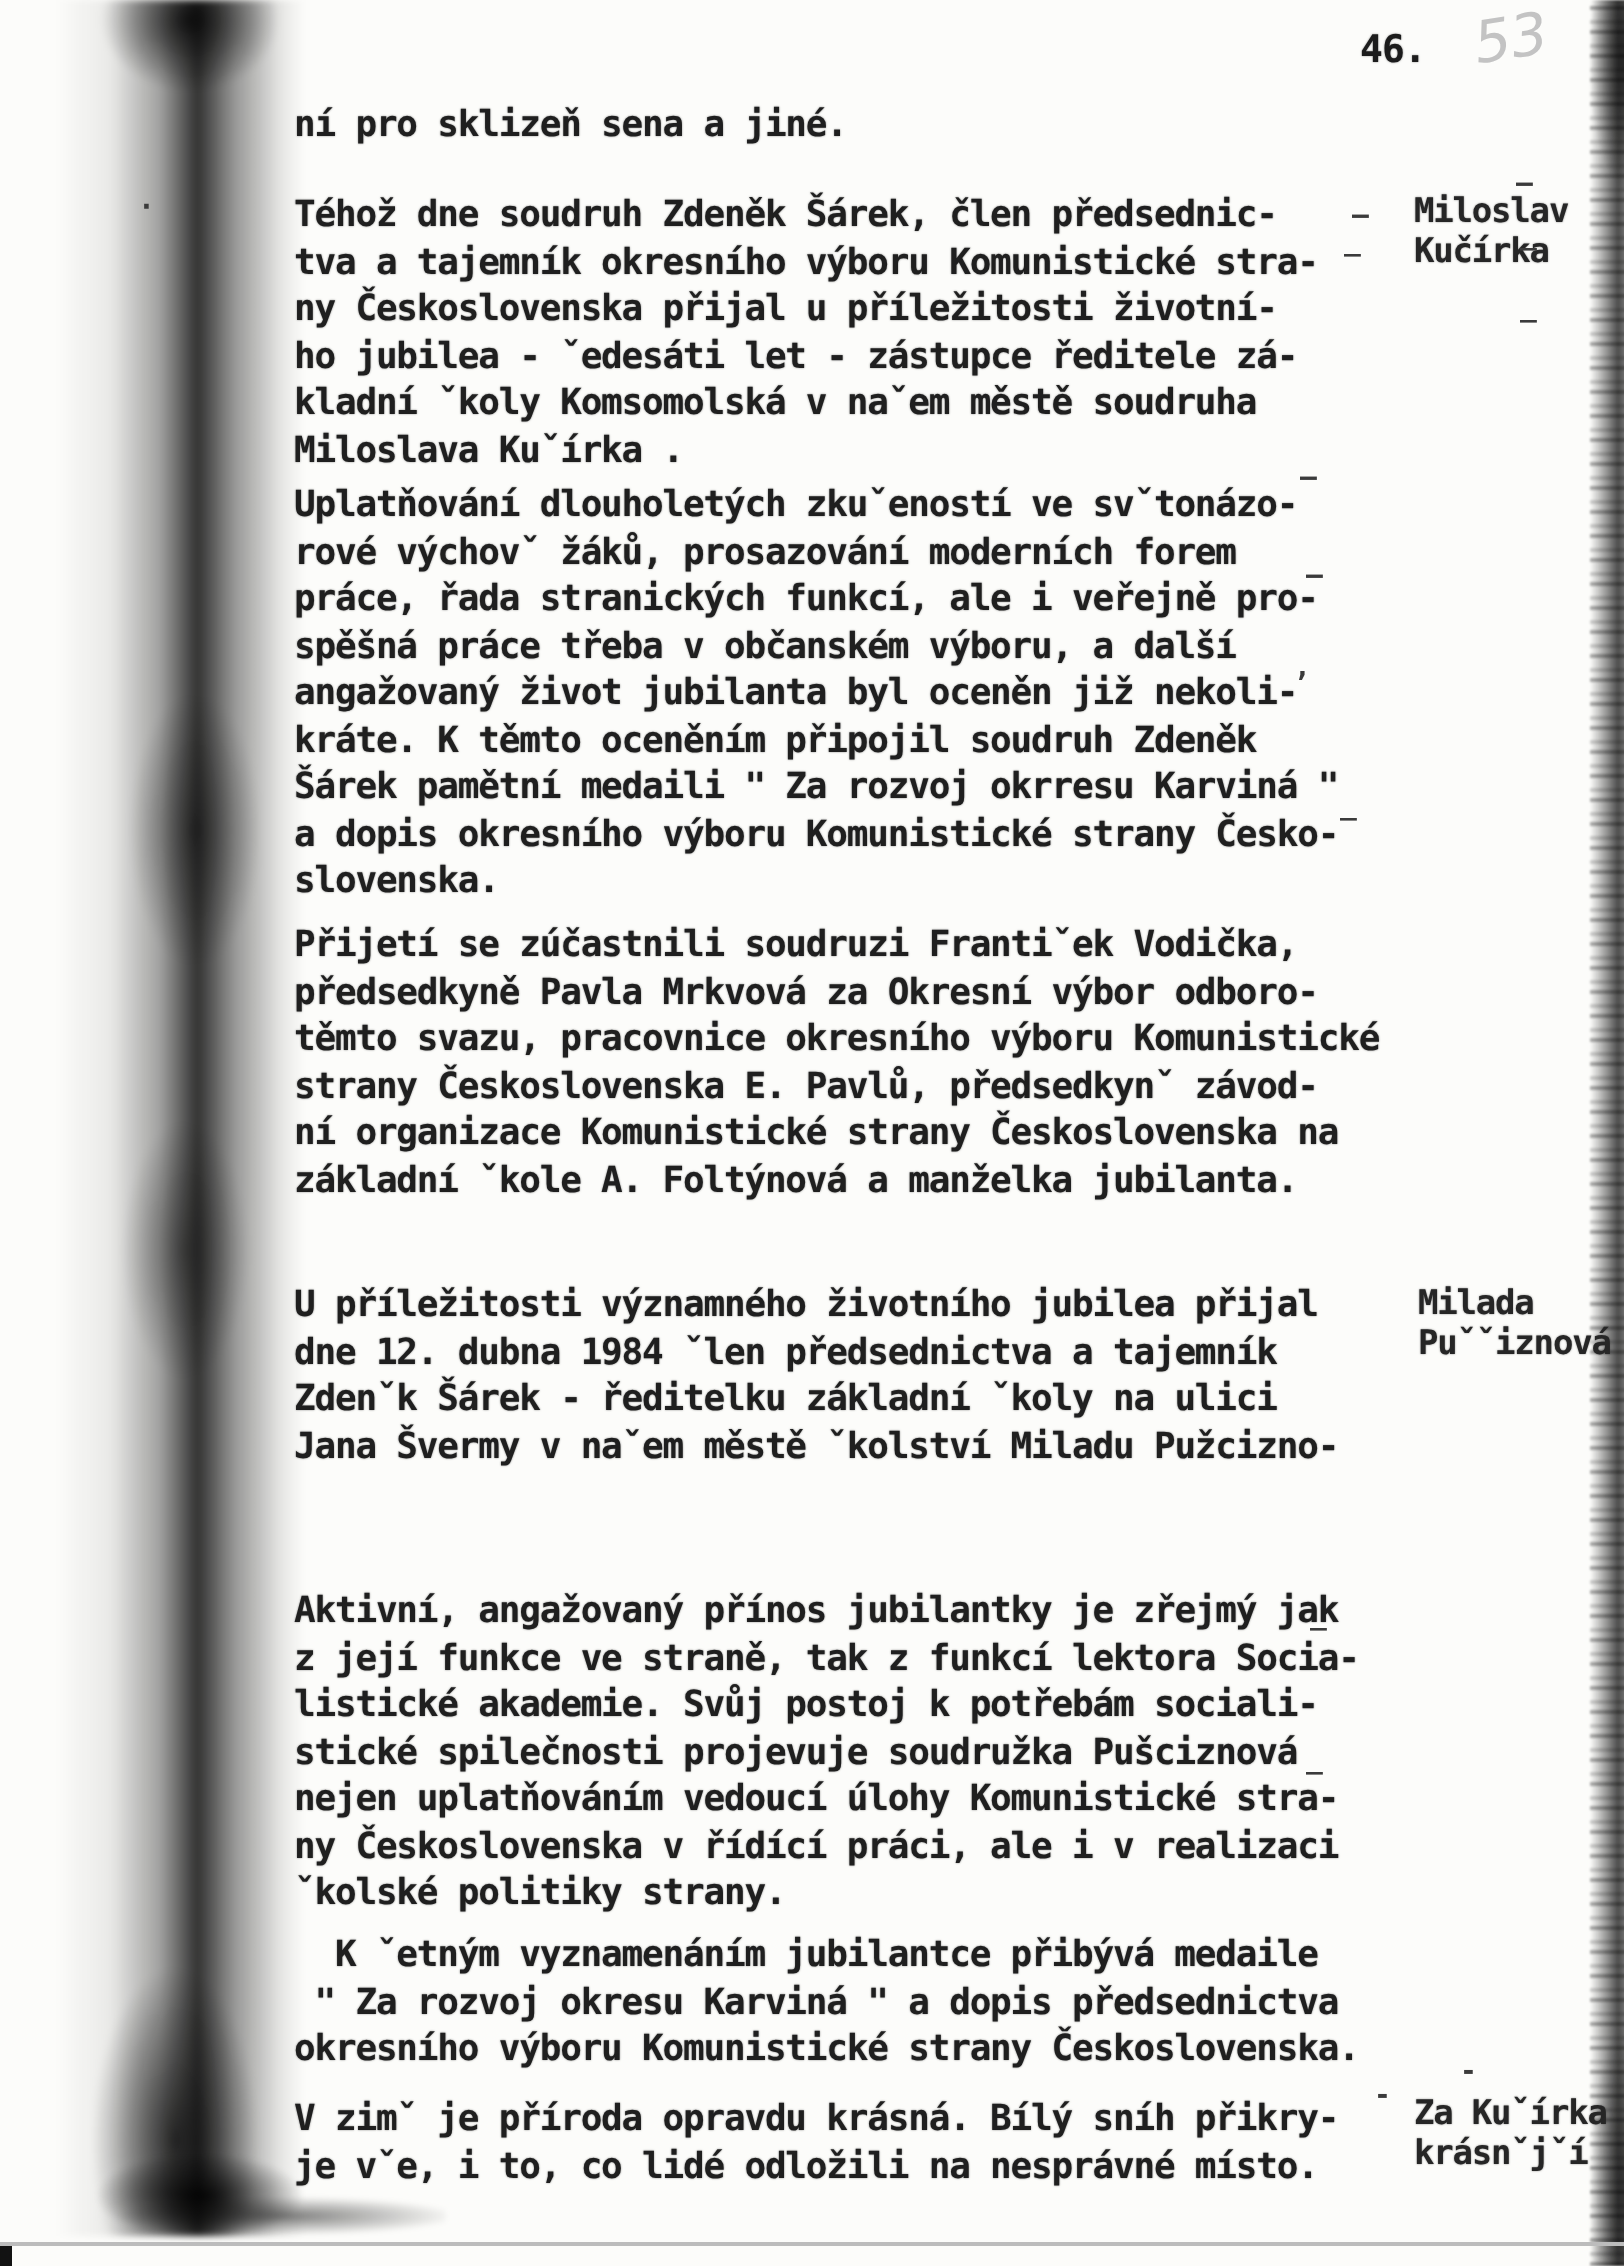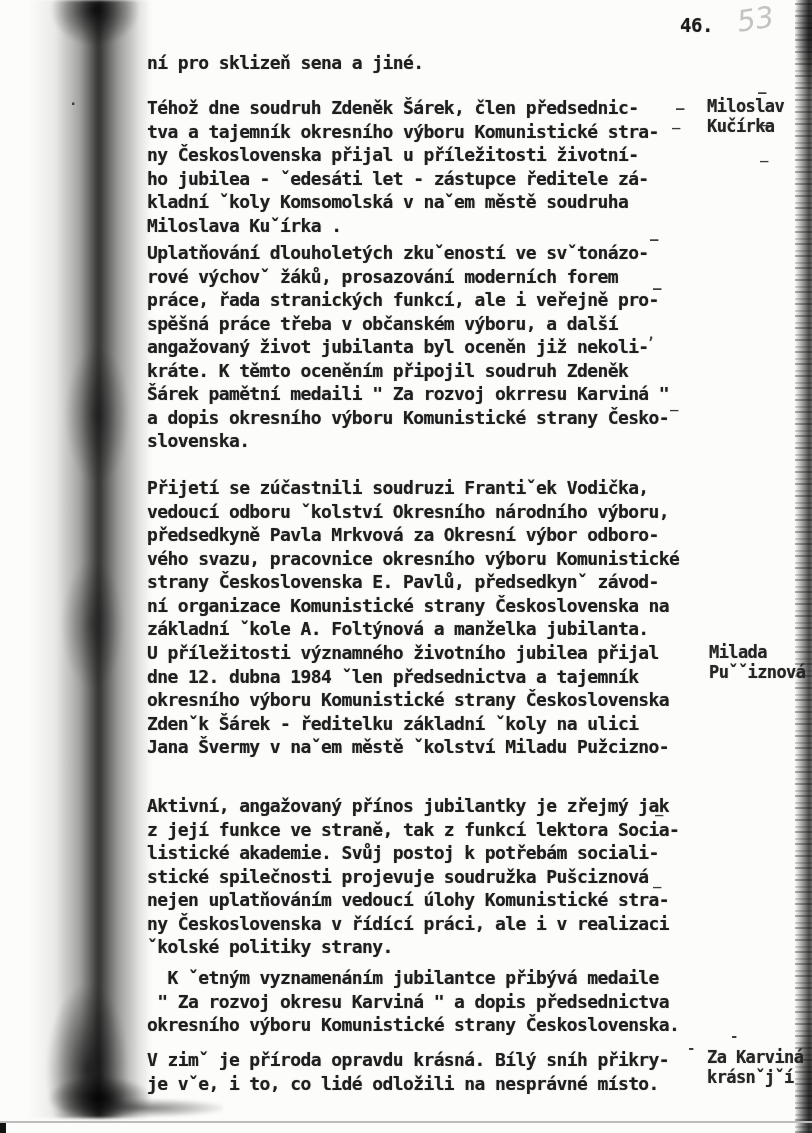--- a/index.html
+++ b/index.html
@@ -93,33 +93,31 @@
         <div class="tline">Uplatňování dlouholetých zkuˇeností ve svˇtonázo-</div>
         <div class="tline">rové výchovˇ žáků, prosazování moderních forem</div>
         <div class="tline">práce, řada stranických funkcí, ale i veřejně pro-</div>
         <div class="tline">spěšná práce třeba v občanském výboru, a další</div>
         <div class="tline">angažovaný život jubilanta byl oceněn již nekoli-</div>
         <div class="tline">kráte. K těmto oceněním připojil soudruh Zdeněk</div>
         <div class="tline">Šárek pamětní medaili " Za rozvoj okrresu Karviná "</div>
         <div class="tline">a dopis okresního výboru Komunistické strany Česko-</div>
         <div class="tline">slovenska.</div>
       </div>
-      <div class="paragraph" style="top: 476px;">
+      <div class="paragraph" style="top: 461px;">
         <div class="tline">Přijetí se zúčastnili soudruzi Frantiˇek Vodička,</div>
-        <div class="tline">vedoucí odboru ˇkolství Okresního národního výboru,</div>
         <div class="tline">předsedkyně Pavla Mrkvová za Okresní výbor odboro-</div>
-        <div class="tline">vého svazu, pracovnice okresního výboru Komunistické</div>
+        <div class="tline">těmto svazu, pracovnice okresního výboru Komunistické</div>
         <div class="tline">strany Československa E. Pavlů, předsedkynˇ závod-</div>
         <div class="tline">ní organizace Komunistické strany Československa na</div>
         <div class="tline">základní ˇkole A. Foltýnová a manželka jubilanta.</div>
       </div>
       <div class="paragraph" style="top: 641px;">
         <div class="tline">U příležitosti významného životního jubilea přijal</div>
         <div class="tline">dne 12. dubna 1984 ˇlen předsednictva a tajemník</div>
-        <div class="tline">okresního výboru Komunistické strany Československa</div>
         <div class="tline">Zdenˇk Šárek - ředitelku základní ˇkoly na ulici</div>
         <div class="tline">Jana Švermy v naˇem městě ˇkolství Miladu Pužcizno-</div>
       </div>
       <div class="paragraph" style="top: 794px;">
         <div class="tline">Aktivní, angažovaný přínos jubilantky je zřejmý jak</div>
         <div class="tline">z její funkce ve straně, tak z funkcí lektora Socia-</div>
         <div class="tline">listické akademie. Svůj postoj k potřebám sociali-</div>
         <div class="tline">stické spilečnosti projevuje soudružka Pušciznová</div>
         <div class="tline">nejen uplatňováním vedoucí úlohy Komunistické stra-</div>
         <div class="tline">ny Československa v řídící práci, ale i v realizaci</div>
@@ -136,21 +134,21 @@
       </div>
       <div class="margin-note" style="top: 97px; left: 682px;">
         <div class="tline">Miloslav</div>
         <div class="tline">Kučírka</div>
       </div>
       <div class="margin-note" style="top: 643px; left: 684px;">
         <div class="tline">Milada</div>
         <div class="tline">Puˇˇiznová</div>
       </div>
       <div class="margin-note" style="top: 1048px; left: 682px;">
-        <div class="tline">Za Karviná</div>
+        <div class="tline">Za Kuˇírka</div>
         <div class="tline">krásnˇjˇí</div>
       </div>
       <div class="artifact" style="left: 733px; top: 84px;">—</div>
       <div class="artifact" style="left: 735px; top: 110px;">_</div>
       <div class="artifact" style="left: 735px; top: 146px;">_</div>
       <div class="artifact" style="left: 651px; top: 100px;">–</div>
       <div class="artifact" style="left: 647px; top: 113px;">_</div>
       <div class="artifact" style="left: 625px; top: 231px;">–</div>
       <div class="artifact" style="left: 628px; top: 280px;">–</div>
       <div class="artifact" style="left: 622px; top: 326px;">‚</div>

